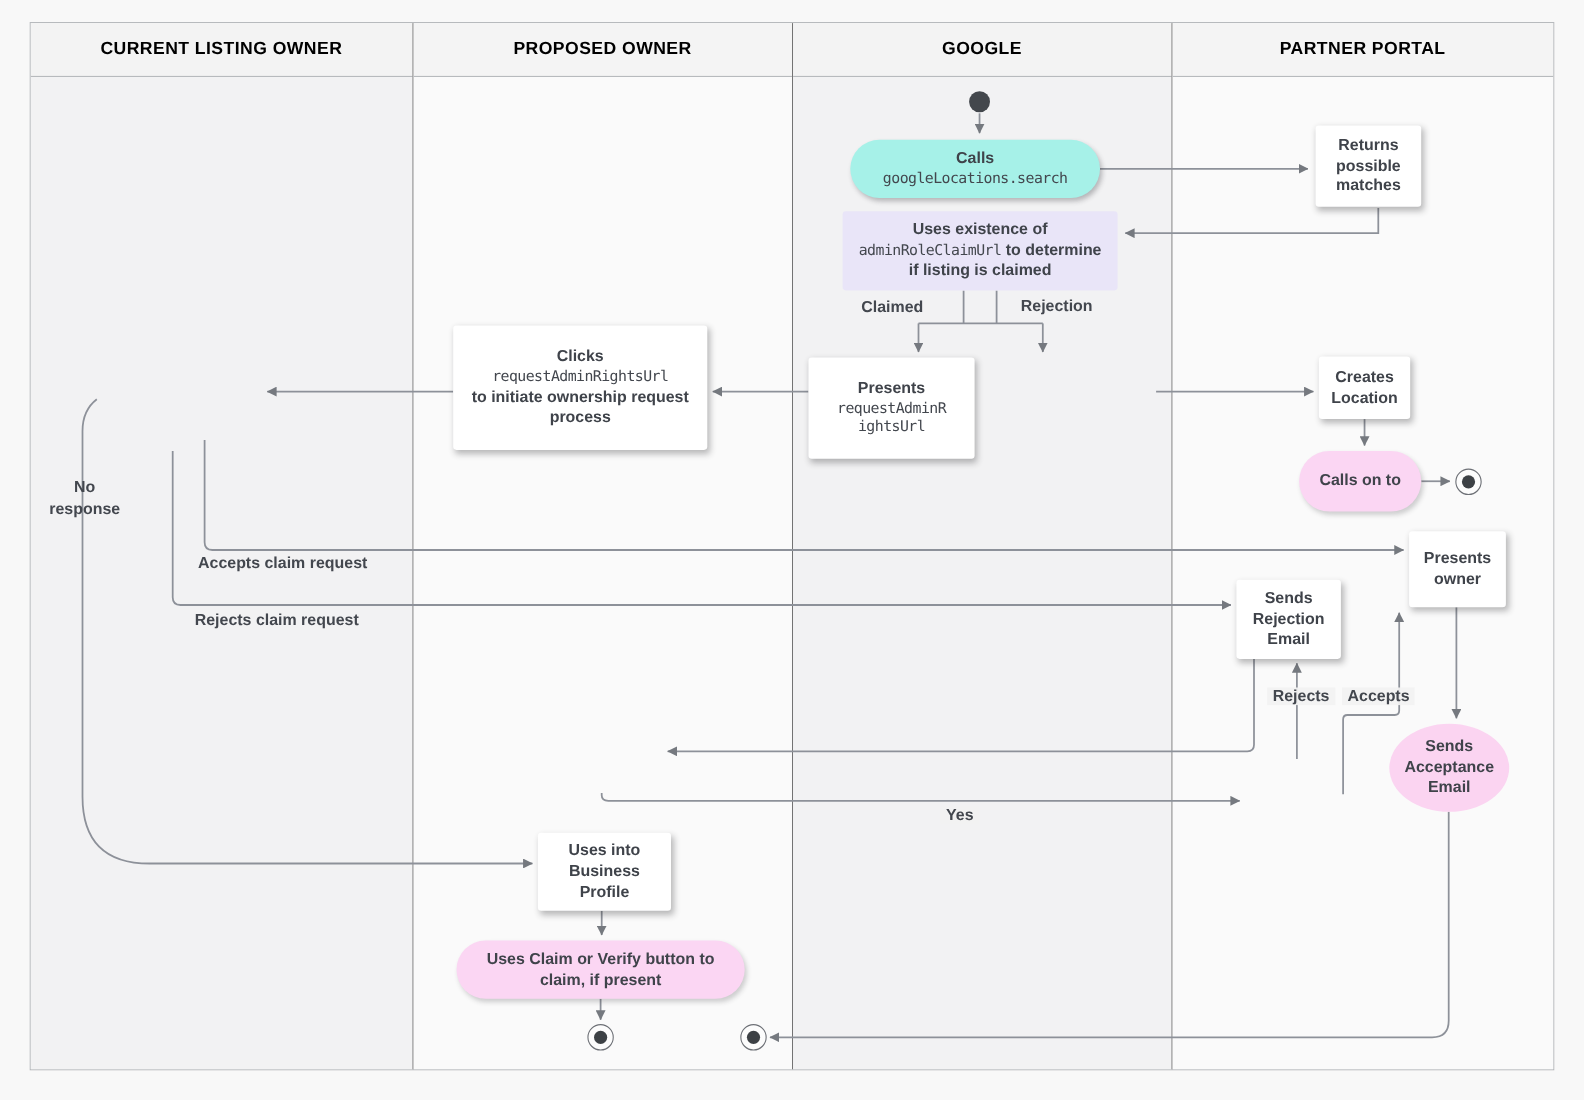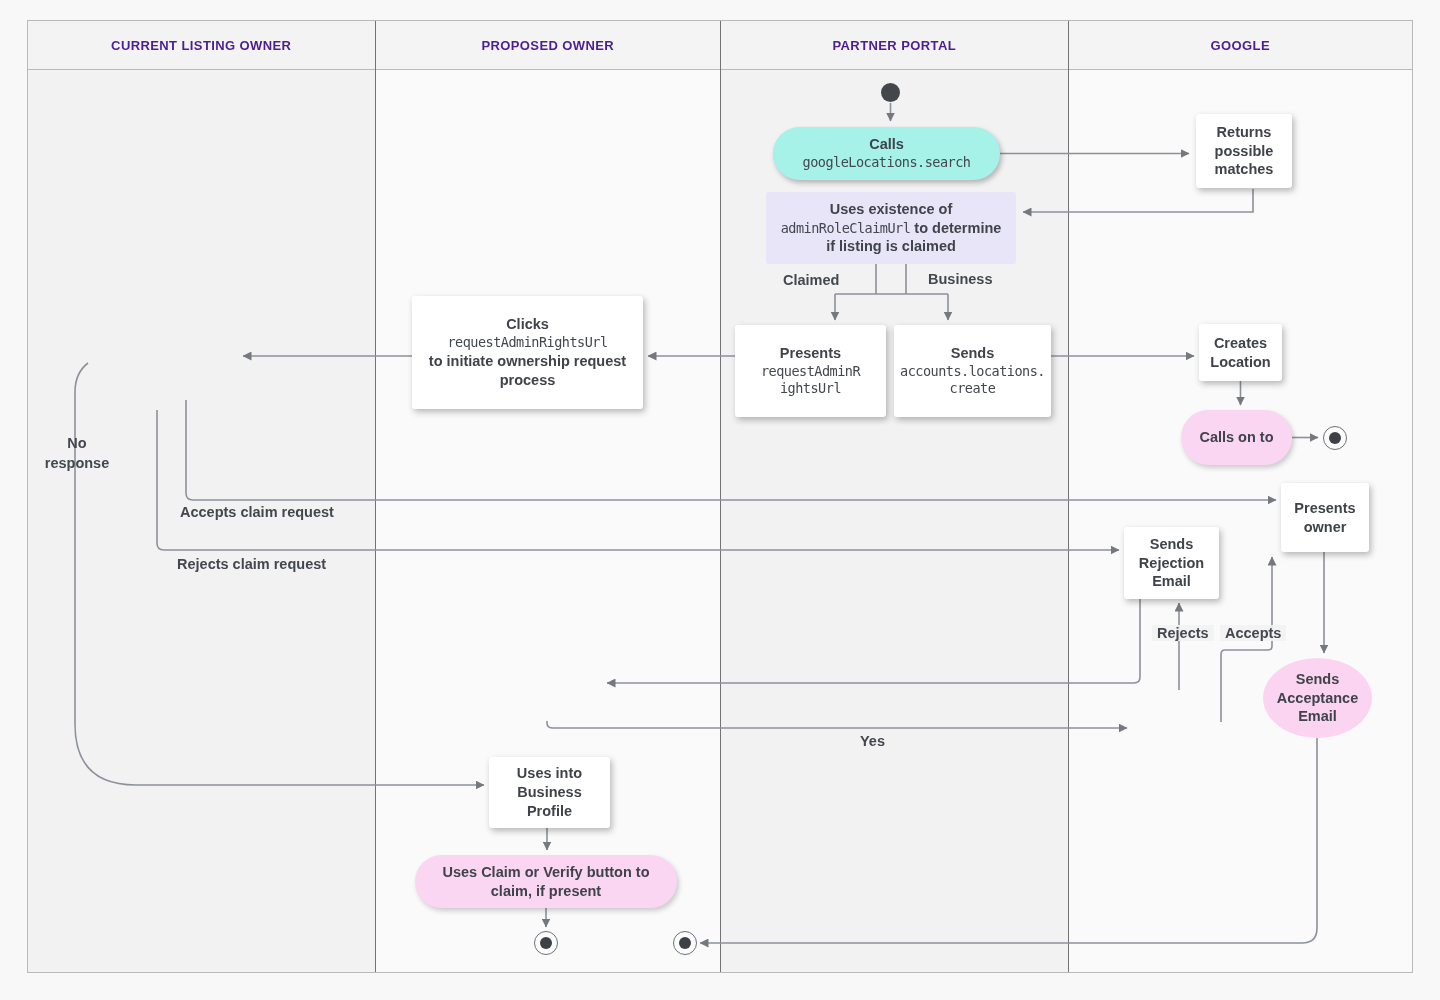--- a/index.html
+++ b/index.html
@@ -6,21 +6,21 @@
   .stage { position:relative; width:1440px; height:1000px; background:#f8f8f8;
            font-family:"Liberation Sans", sans-serif; overflow:hidden; }
 
   
   .lanes { position:absolute; left:27px; top:20px; width:1386px; height:953px;
            display:flex; border:1px solid #b7babd; box-sizing:border-box; }
   .lane { display:flex; flex-direction:column; box-sizing:border-box; }
   .lane + .lane { border-left:1px solid #737373; }
   .lane-header { height:48px; background:#f4f4f4; border-bottom:1px solid #b7babd;
                  display:flex; align-items:center; justify-content:center;
-                 font-size:13px; font-weight:700; letter-spacing:.4px; color:#4c1d95; }
+                 font-size:16px; font-weight:700; letter-spacing:.4px; color:#000000; }
   .lane-body { flex:1; }
   .lane:nth-child(odd)  .lane-body { background:#f2f2f3; }
   .lane:nth-child(even) .lane-body { background:#fafafa; }
   .lane:nth-child(odd)  .lane-header { background:#f3f3f3; }
 
   
   svg.wires { position:absolute; left:0; top:0; pointer-events:none; }
   .wire { fill:none; stroke:#8d9199; stroke-width:1.6; }
 
   
@@ -94,26 +94,26 @@
 
   <div class="lanes">
     <div class="lane" style="width:347px">
       <div class="lane-header">CURRENT LISTING OWNER</div>
       <div class="lane-body"></div>
     </div>
     <div class="lane" style="width:346px">
       <div class="lane-header">PROPOSED OWNER</div>
       <div class="lane-body"></div>
     </div>
+    <div class="lane" style="width:345px">
+      <div class="lane-header">GOOGLE</div>
+      <div class="lane-body"></div>
+    </div>
     <div class="lane" style="width:348px">
       <div class="lane-header">PARTNER PORTAL</div>
-      <div class="lane-body"></div>
-    </div>
-    <div class="lane" style="width:345px">
-      <div class="lane-header">GOOGLE</div>
       <div class="lane-body"></div>
     </div>
   </div>
 
   <svg class="wires" width="1440" height="1000">
     <defs>
       <marker id="arr" markerWidth="9" markerHeight="9" refX="8.5" refY="4.5" orient="auto" markerUnits="userSpaceOnUse">
         <path d="M0,0 L9,4.5 L0,9 Z" fill="#75797f"></path>
       </marker>
     </defs>
@@ -169,24 +169,20 @@
       <span class="code">adminRoleClaimUrl</span>
       <span>to determine if listing is claimed</span>
     </div>
   </div>
 
   <div class="node box n-presents">
     <div>Presents</div>
     <span class="code break" style="width:100px">requestAdminRightsUrl</span>
   </div>
 
-  <div class="node box n-screate">
-    <div>Sends</div>
-    <span class="code break" style="width:148px">accounts.locations.create</span>
-  </div>
 
   <div class="node box n-clicks">
     <div>Clicks</div>
     <div class="code">requestAdminRightsUrl</div>
     <div style="width:200px">to initiate ownership request process</div>
   </div>
 
 
   <div class="node box n-create">
     <div>Creates Location</div>
@@ -212,21 +208,21 @@
 
   <div class="node box n-logs">
     <div style="width:80px">Uses into Business Profile</div>
   </div>
 
   <div class="node pill-pink n-claim">
     <div style="width:235px">Uses Claim or Verify button to claim, if present</div>
   </div>
 
   <div class="elabel l-claimed">Claimed</div>
-  <div class="elabel l-unclaimed">Business</div>
+  <div class="elabel l-unclaimed">Rejection</div>
   <div class="elabel center2 l-noresp">No response</div>
   <div class="elabel l-acceptsc">Accepts claim request</div>
   <div class="elabel l-rejectsc">Rejects claim request</div>
   <div class="elabel chip l-rejects">Rejects</div>
   <div class="elabel chip l-accepts">Accepts</div>
   <div class="elabel chip l-yes">Yes</div>
 
 </div>
 
 </body></html>

